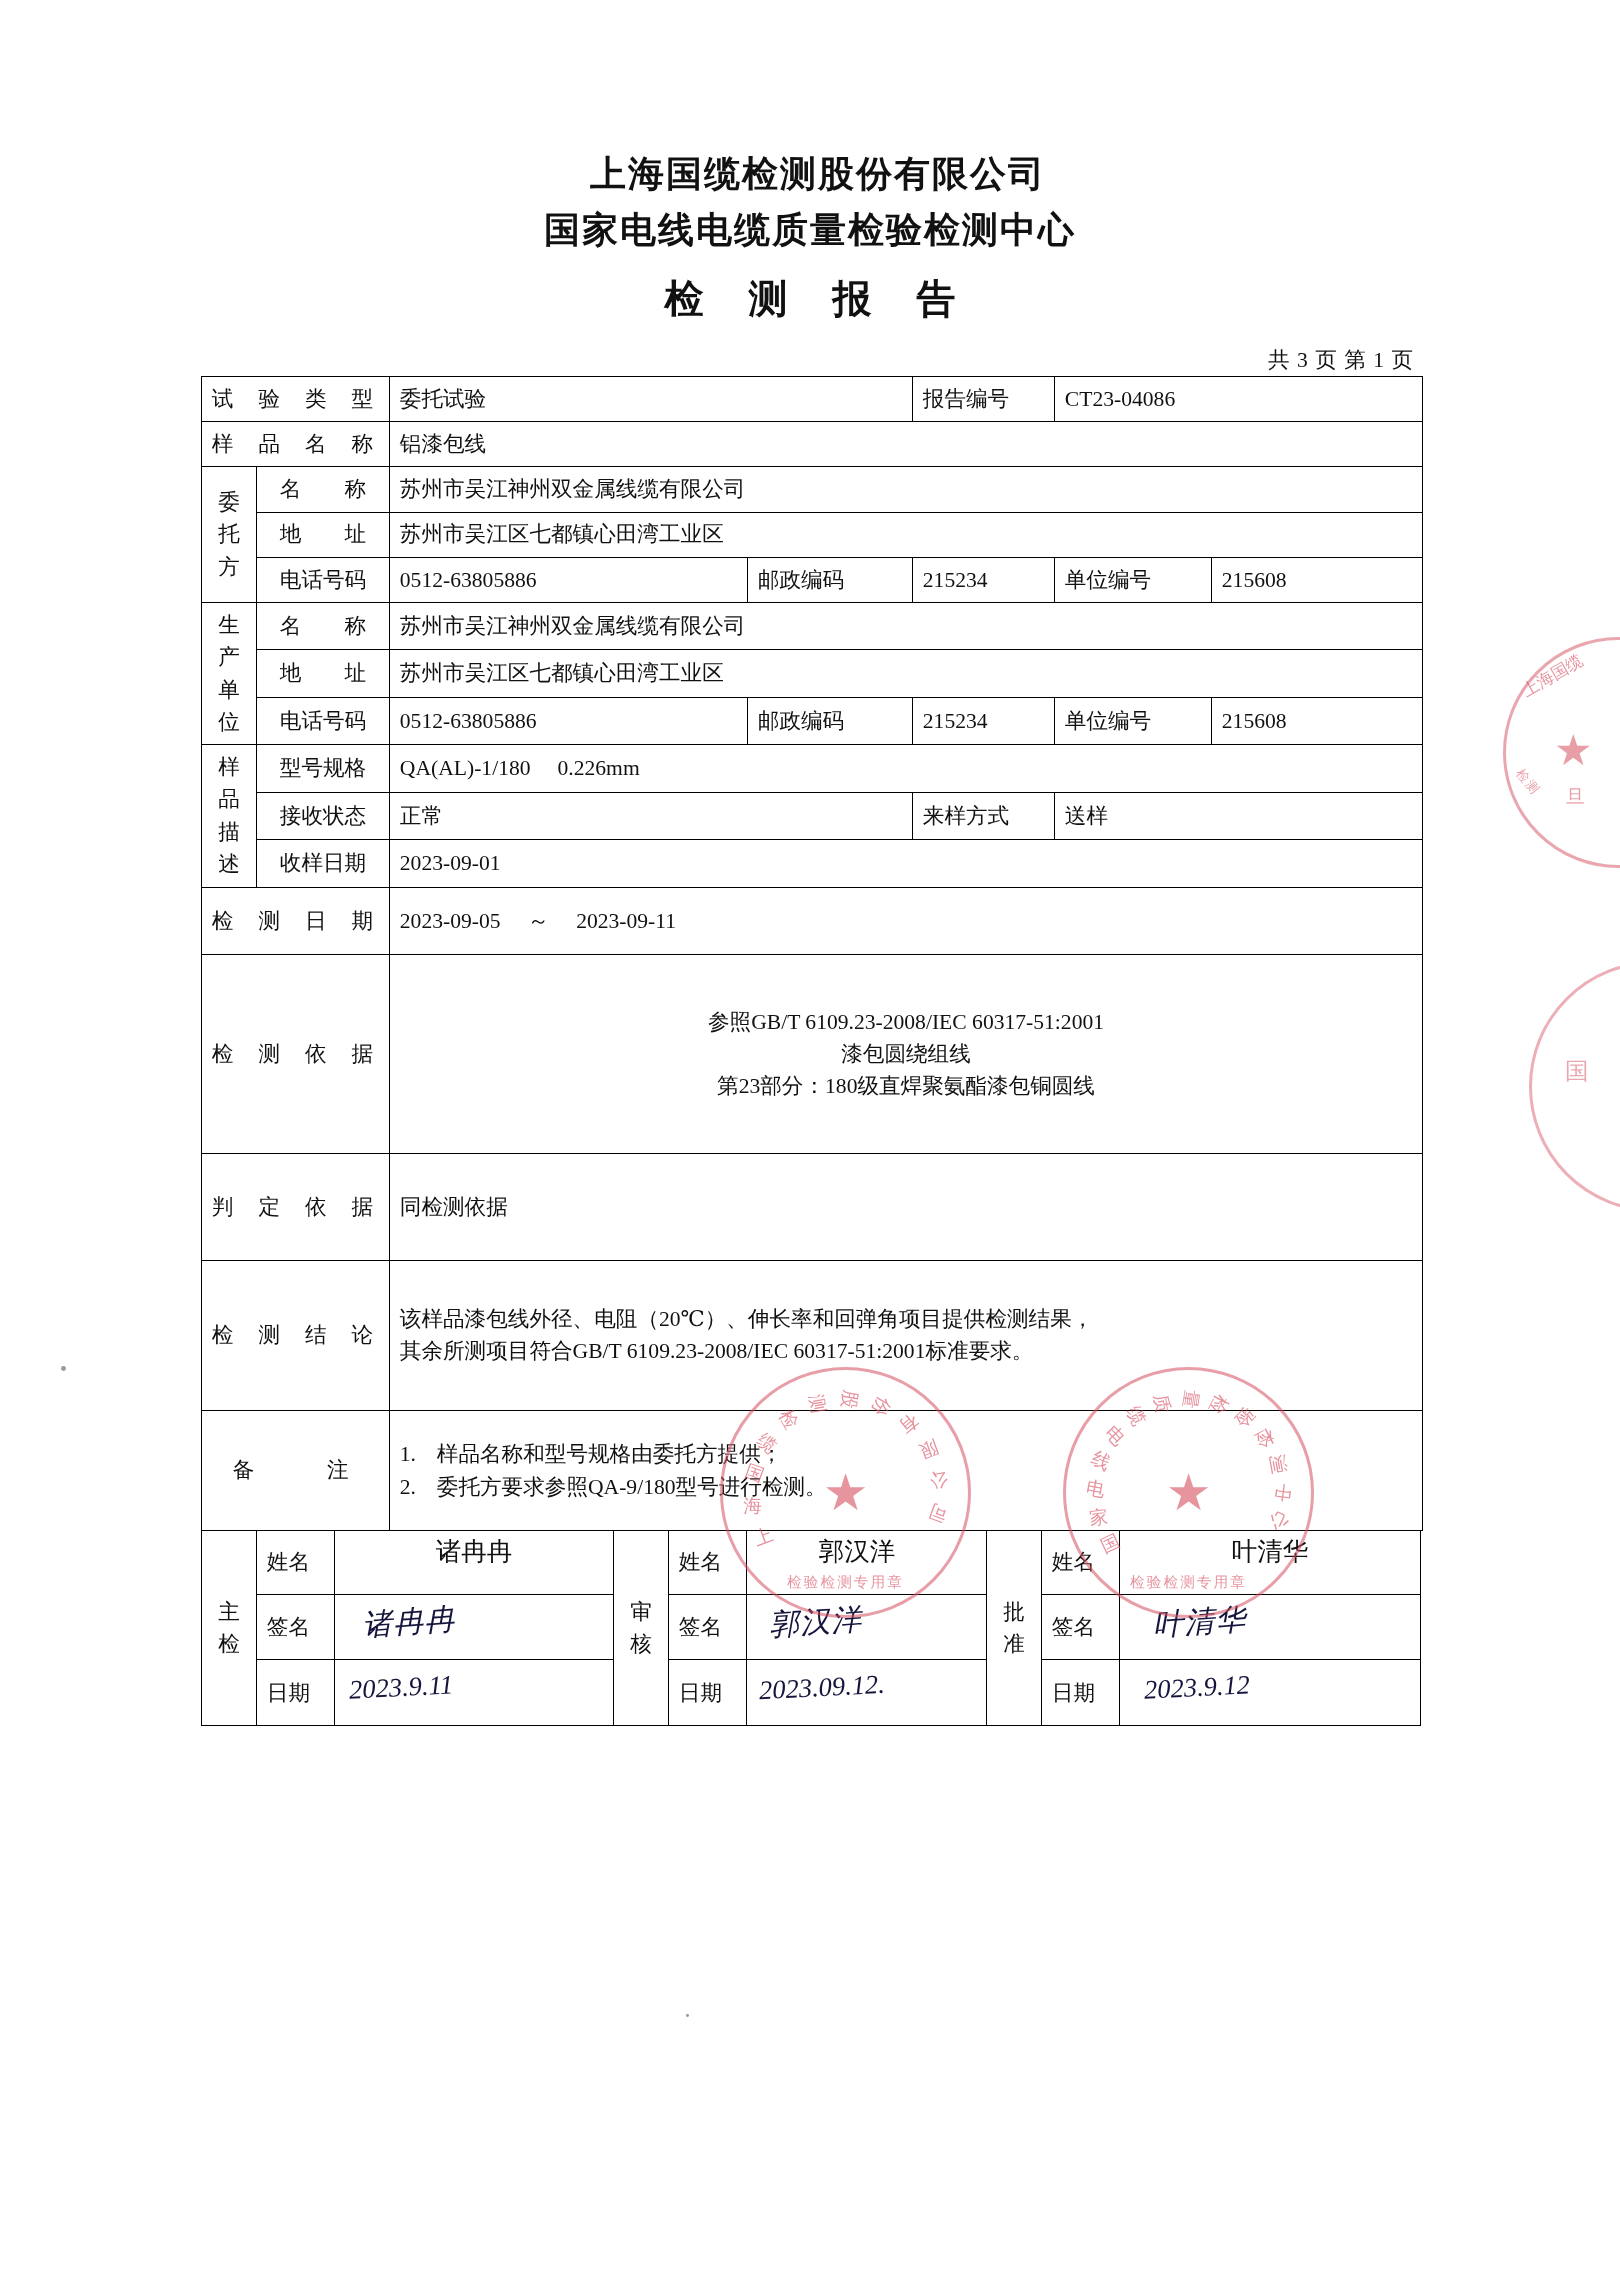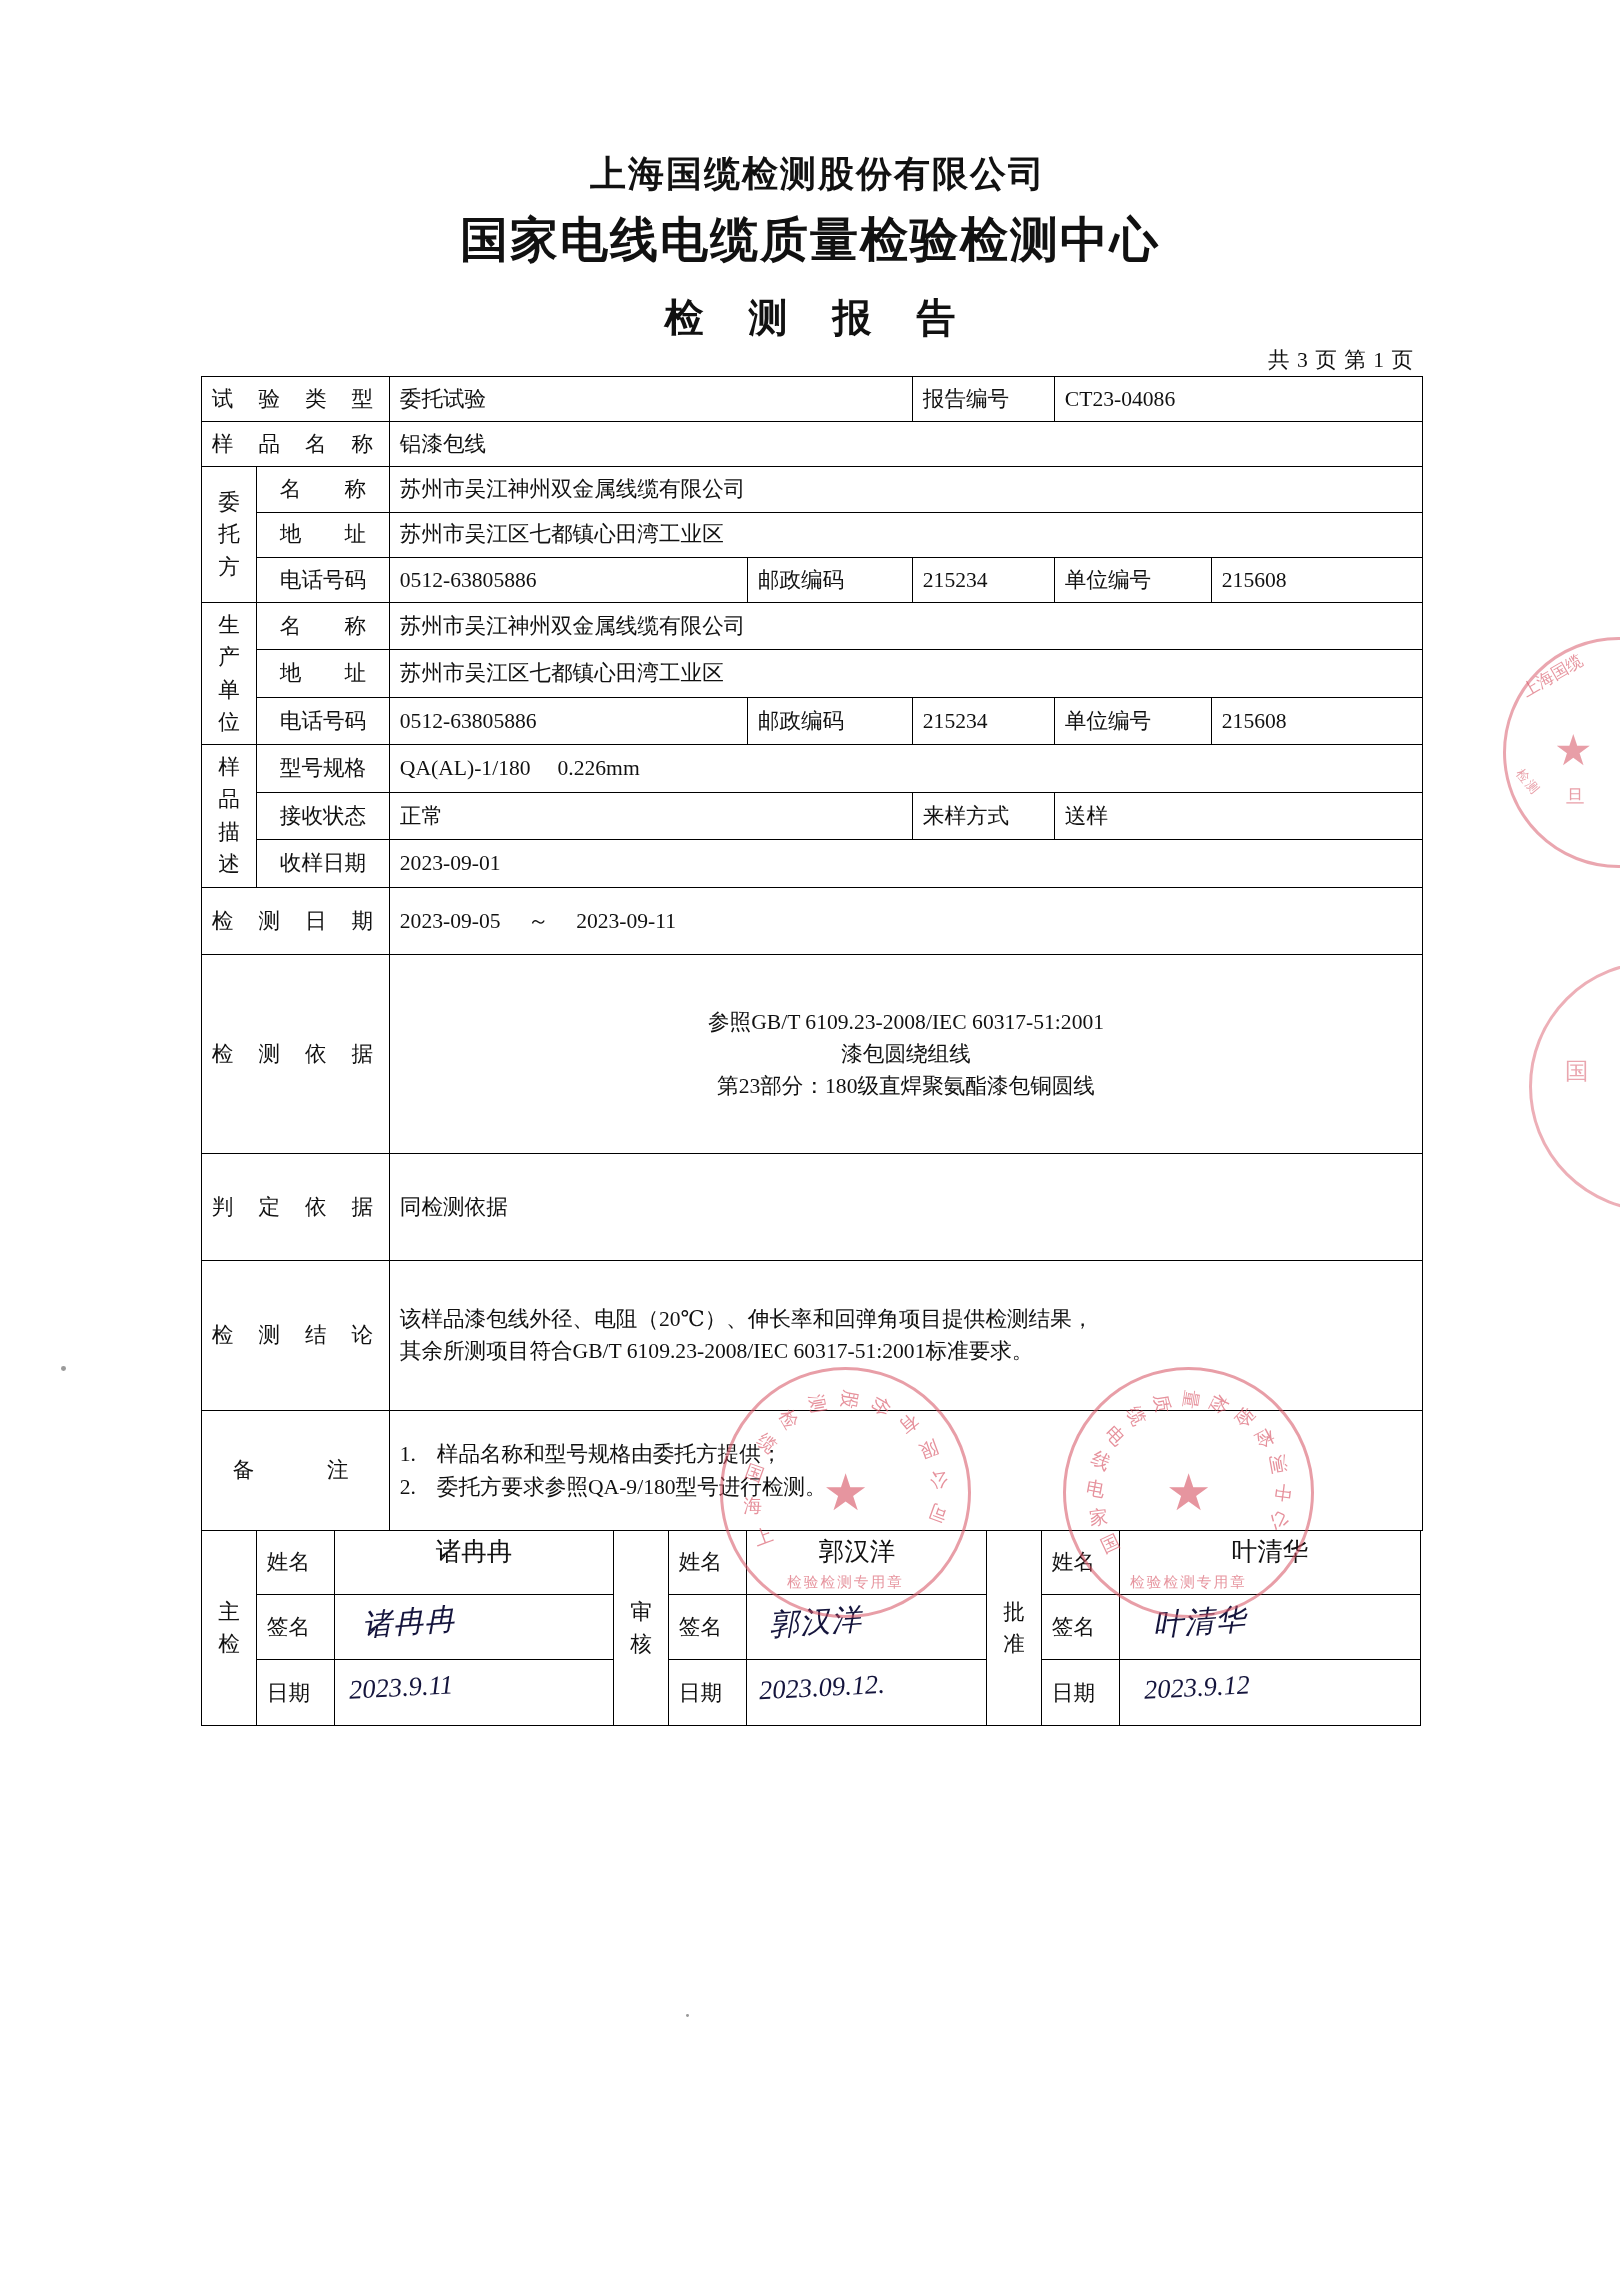--- a/index.html
+++ b/index.html
@@ -28,21 +28,21 @@
     padding-top: 147px;
   }
   .org-line1 {
     font-size: 36px;
     letter-spacing: 2px;
     font-weight: 600;
     line-height: 1.55;
     margin-left: 16px;
   }
   .org-line2 {
-    font-size: 48px;
+    font-size: 36px;
     letter-spacing: 2px;
     font-weight: 600;
     line-height: 1.55;
   }
   .report-title {
     font-size: 39px;
     font-weight: 700;
     letter-spacing: 17.6px;
     margin-top: 13.7px;
     padding-left: 17.6px;

